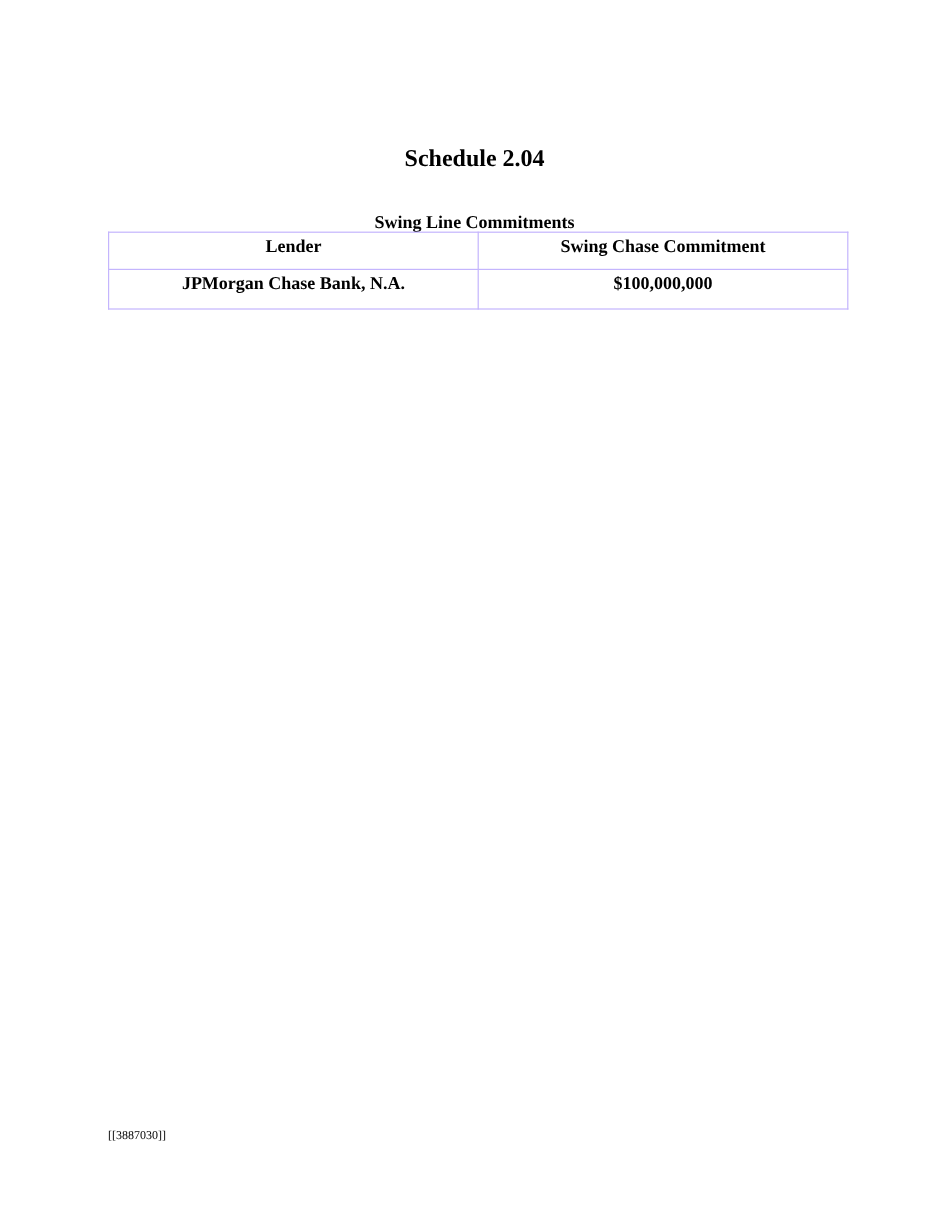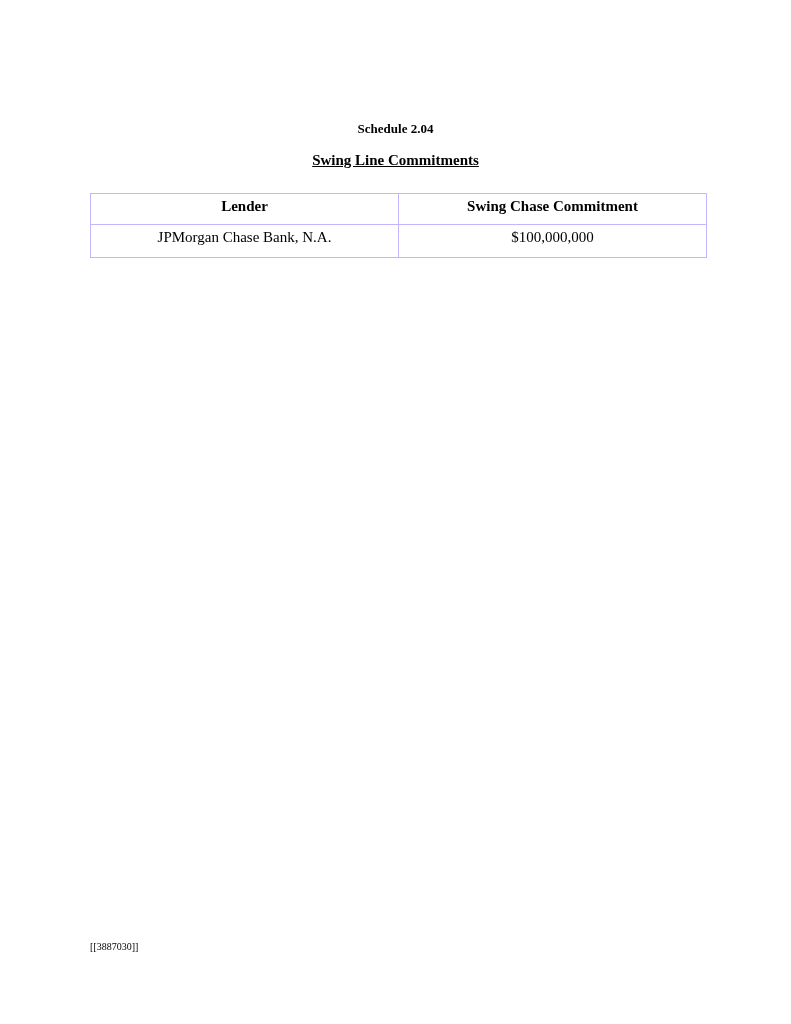--- a/index.html
+++ b/index.html
@@ -15,32 +15,31 @@
     font-family: "Liberation Serif", "DejaVu Serif", serif;
     color: #000000;
     overflow: hidden;
   }
   .doc-title {
     position: absolute;
     top: 121px;
     left: 0;
     width: 100%;
     text-align: center;
-    font-size: 13px;
+    font-size: 20px;
     font-weight: bold;
   }
   .doc-subtitle {
     position: absolute;
-    top: 152px;
+    top: 178px;
     left: 0;
     width: 100%;
     text-align: center;
     font-size: 15px;
     font-weight: bold;
-    text-decoration: underline;
   }
   table.commitments {
     position: absolute;
     top: 193px;
     left: 90px;
     width: 616px;
     border-collapse: collapse;
     table-layout: fixed;
   }
   table.commitments th,
@@ -48,21 +47,21 @@
     border: 1px solid #c4b5fd;
     text-align: center;
     vertical-align: top;
     font-size: 15px;
     padding: 4px 6px 0 6px;
     box-sizing: border-box;
   }
   table.commitments col.col-lender { width: 308px; }
   table.commitments col.col-commitment { width: 308px; }
   tr.header-row th { height: 31px; font-weight: bold; }
-  tr.data-row td { height: 33px; font-weight: normal; }
+  tr.data-row td { height: 33px; font-weight: bold; }
   tr.total-row td { height: 36px; font-weight: bold; }
   .doc-footer {
     position: absolute;
     top: 941px;
     left: 90px;
     font-size: 10px;
     font-weight: normal;
   }
 </style>
 </head>

